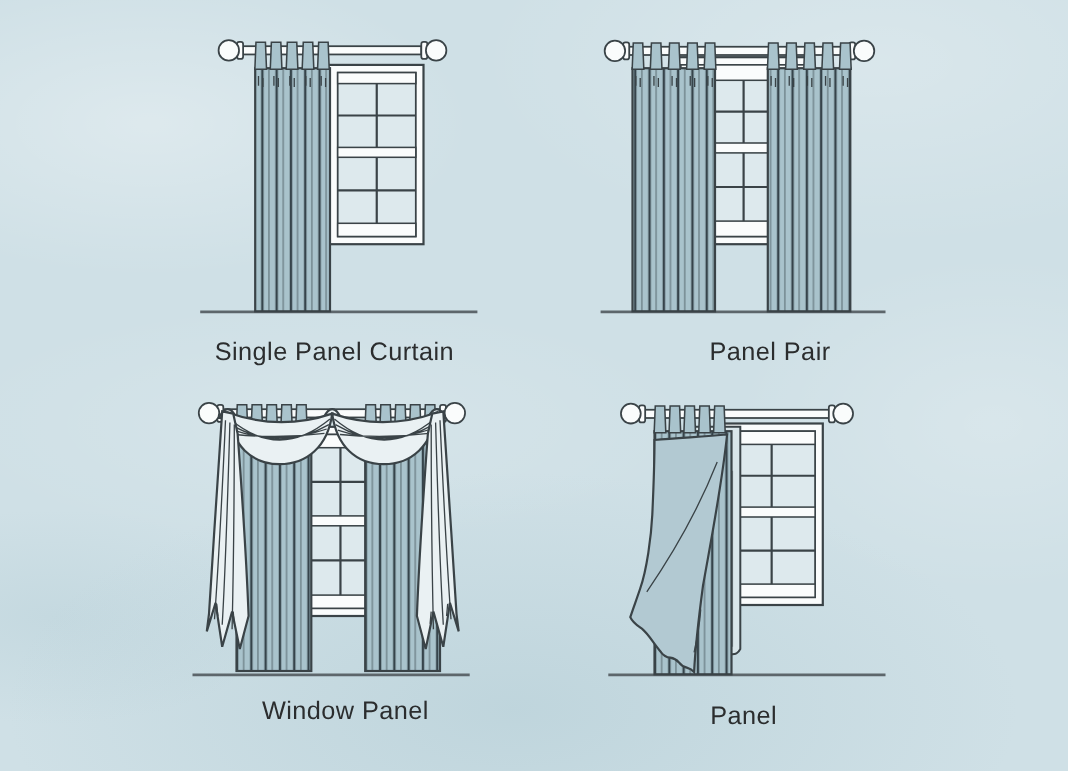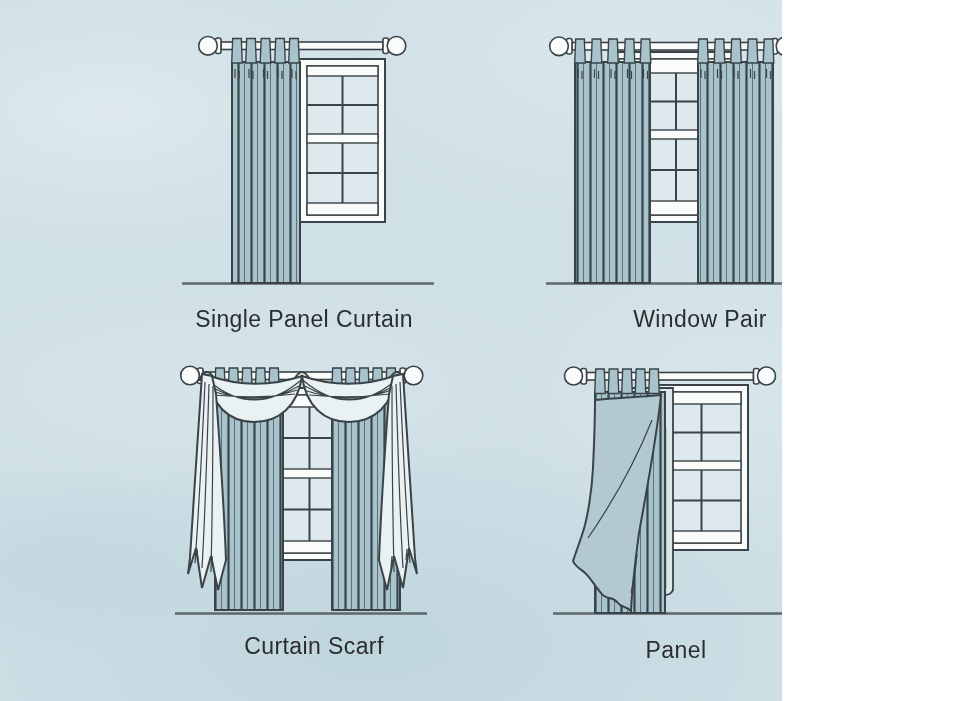--- a/index.html
+++ b/index.html
@@ -1,17 +1,17 @@
 <!DOCTYPE html>
 <html style="--background: #cfe0e6; --fabric: #a9c3cc; --fabricdark: #36444b; --outline: #3a4347; --white: #fafcfc; --pane: #dde9ed; --scarf: #eaf1f3; --liner: #d9e6ea; --fold: #b2c9d2; --floor: #5d666b; --text: #2b2d2e;"><head>
 <meta charset="utf-8">
 <style>
   html,body{margin:0;padding:0;}
   .canvas{
-    position:relative;width:782px;height:701px;overflow:hidden;
+    position:relative;width:971px;height:701px;overflow:hidden;
     background:var(--background);
     font-family:"Liberation Sans",sans-serif;
   }
   .canvas::before{
     content:"";position:absolute;inset:0;pointer-events:none;
     background-image:
       radial-gradient(ellipse 420px 200px at 14% 16%, rgba(255,255,255,.30), transparent 70%),
       radial-gradient(ellipse 520px 240px at 82% 8%,  rgba(255,255,255,.22), transparent 70%),
       radial-gradient(ellipse 640px 300px at 48% 92%, rgba(150,185,196,.28), transparent 72%),
       radial-gradient(ellipse 340px 220px at 93% 55%, rgba(255,255,255,.20), transparent 70%),
@@ -126,21 +126,21 @@
     <g>
       <rect x="163" y="32" width="75" height="221" class="panelf"></rect>
       <path d="M163.7,9 h8.6 l1,24 h-10.6 Z" class="tab"></path>
       <path d="M180.2,9 h8.6 l1,24 h-10.6 Z" class="tab"></path>
       <path d="M196.7,9 h8.6 l1,24 h-10.6 Z" class="tab"></path>
       <path d="M213.2,9 h8.6 l1,24 h-10.6 Z" class="tab"></path>
       <path d="M229.2,9 h8.6 l1,24 h-10.6 Z" class="tab"></path>
       <path d="M166,39 v9 M170,41 v8 M182.5,39 v9 M186.5,41 v8 M199,39 v9 M203,41 v8 M215.5,39 v9 M219.5,41 v8 M231.5,39 v9 M235.5,41 v8" class="hook"></path>
     </g>
   </svg>
-  <div class="fig-label" style="left:700px;top:306px">Window Pair</div>
+  <div class="fig-label" style="left:700px;top:306px">Panel Pair</div>
 
   <svg class="fig-svg" style="left:160px;top:358px" width="290" height="262" viewBox="0 0 290 262">
     <g>
       <line x1="15" y1="255.5" x2="267" y2="255.5" class="floor"></line>
     </g>
     <g>
       <rect x="112" y="30" width="75" height="172" class="white"></rect>
       <rect x="119" y="37" width="61" height="158" class="pane"></rect>
       <rect x="119" y="37" width="61" height="12" class="band"></rect>
       <rect x="119" y="183" width="61" height="12" class="band"></rect>
@@ -184,21 +184,21 @@
       <path d="M142,18 Q189.5,34 237,17 C233,47 214,64 189,64 C164,64 146,48 142,18 Z" class="scarf"></path>
       <path d="M144,23 Q189,61 235,23 M145,28 Q189,54 234,28 M147,33 Q189,47 232,32 M149,37 Q189,41 230,36" class="scarfline"></path>
       <path d="M42,16 C38,70 34,140 30,200 L28,216 L36,190 L42,230 L51,198 L58,232 L66,202 C64,150 60,90 56,36 L52,18 Z" class="scarf"></path>
       <path d="M45,24 C42,90 39,150 35,205 M49,26 C47,95 45,160 42,210 M53,28 C53,100 52,170 51,214" class="scarfline"></path>
       <path d="M37,191 l1,11 M52,198 l1,11" class="hook"></path>
       <path d="M243,16 C247,70 251,140 255,200 L257,216 L249,190 L243,230 L234,198 L227,232 L219,202 C221,150 225,90 229,36 L233,18 Z" class="scarf"></path>
       <path d="M240,24 C243,90 246,150 250,205 M236,26 C238,95 240,160 243,210 M232,28 C232,100 233,170 234,214" class="scarfline"></path>
       <path d="M247,191 l-1,11 M232,198 l-1,11" class="hook"></path>
     </g>
   </svg>
-  <div class="fig-label" style="left:314px;top:633px">Curtain Scarf</div>
+  <div class="fig-label" style="left:314px;top:633px">Window Panel</div>
 
   <svg class="fig-svg" style="left:540px;top:358px" width="285" height="262" viewBox="0 0 285 262">
     <g>
       <line x1="13" y1="255.5" x2="265" y2="255.5" class="floor"></line>
     </g>
     <g>
       <rect x="115" y="27" width="93" height="165" class="white"></rect>
       <rect x="122" y="34" width="79" height="151" class="pane"></rect>
       <rect x="122" y="34" width="79" height="12" class="band"></rect>
       <rect x="122" y="173" width="79" height="12" class="band"></rect>

